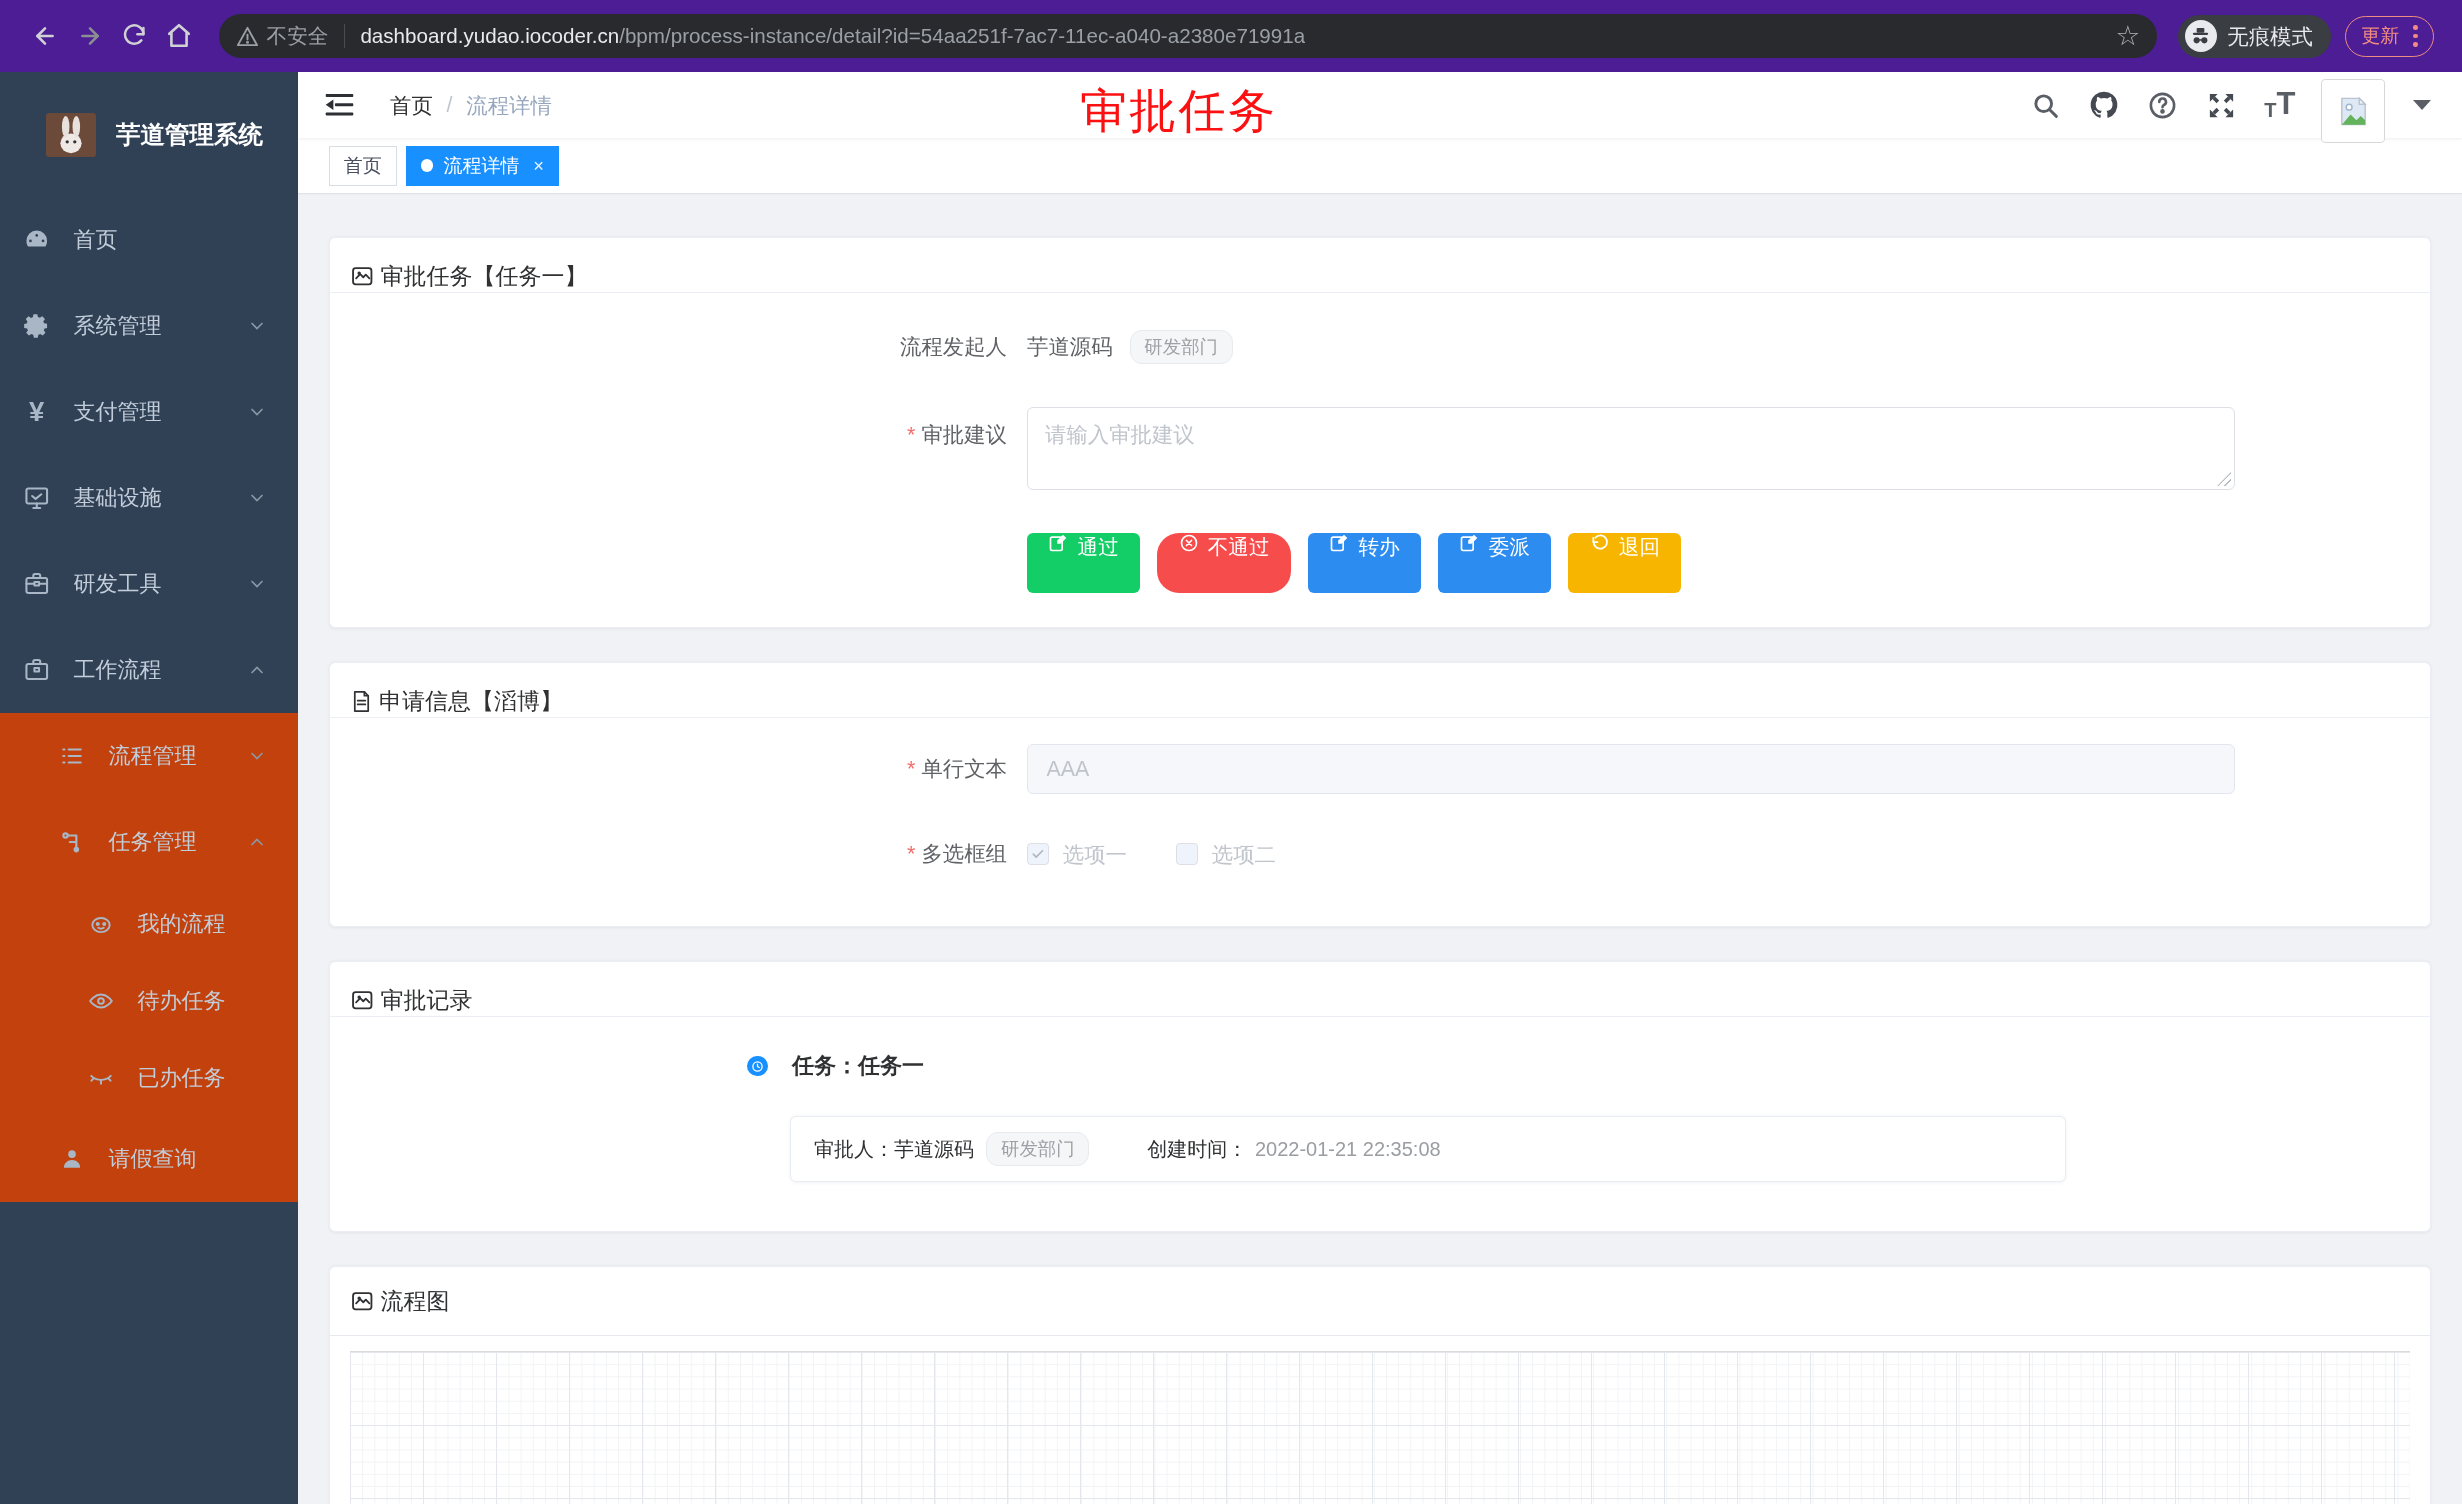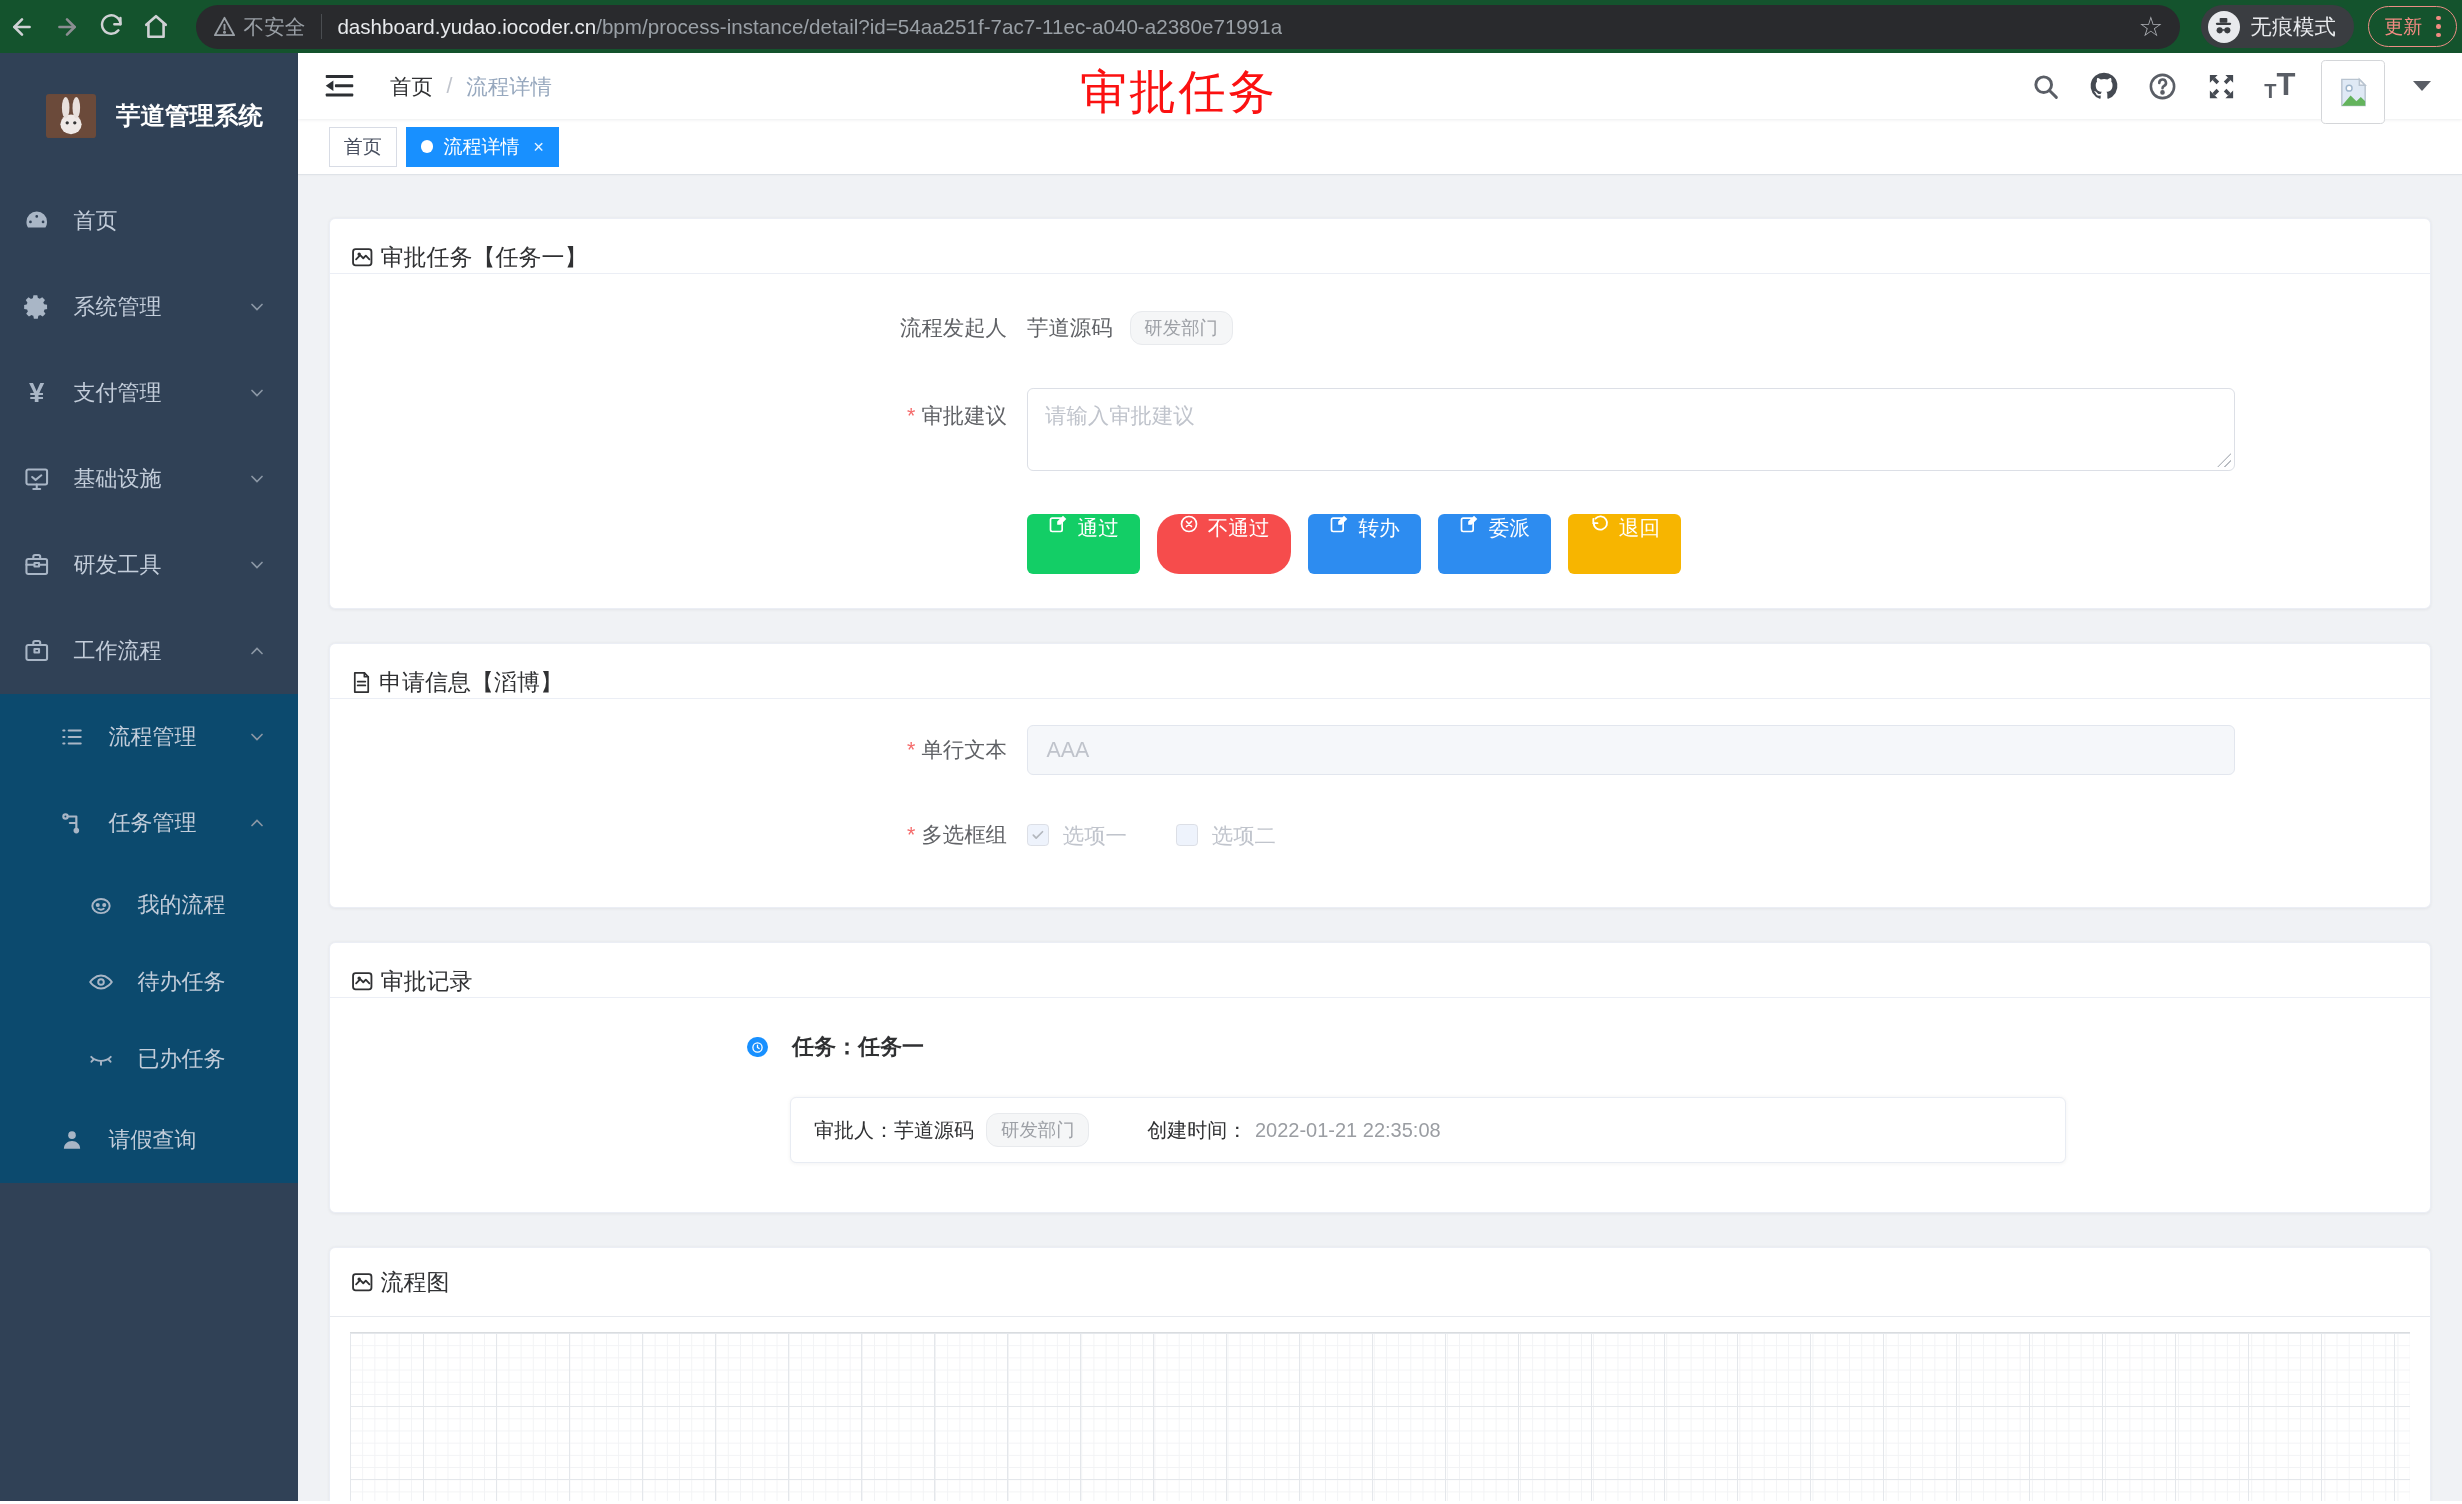--- a/index.html
+++ b/index.html
@@ -1,20 +1,20 @@
 <!DOCTYPE html>
 <html style="font-size:12.2px"><head>
 <meta charset="utf-8">
 <style>
   * { margin:0; padding:0; box-sizing:border-box; }
   html,body { width:2462px; height:1505px; overflow:hidden;
     font-family:"Liberation Sans","DejaVu Sans",sans-serif; }
 
   
-  .browser-bar { height:53px; background:#14532d; display:flex; align-items:center; padding:0 5px; }
+  .browser-bar { height:72px; background:#4c1d95; display:flex; align-items:center; padding:0 28px; }
   .bicon { width:34px; height:34px; display:flex; align-items:center; justify-content:center; margin-right:10.7px; cursor:pointer; }
   .omnibox { flex:1; height:44px; background:#292a2d; border-radius:22px; display:flex; align-items:center; padding:0 17px; margin:0 7.6px 0 12.2px; }
   .sec-chip { display:flex; align-items:center; gap:7.6px; color:#9aa0a6; font-size:20.6px; }
   .omni-sep { width:1.5px; height:24.5px; background:#4a4d51; margin:0 15.3px; }
   .url { font-size:20.6px; white-space:nowrap; overflow:hidden; }
   .url .domain { color:#e8eaed; }
   .url .path { color:#9aa0a6; }
   .star { margin-left:auto; color:#aeb1b6; font-size:27.5px; line-height:1; }
   .incog-badge { height:43px; background:#3a3d41; border-radius:21.4px; display:flex; align-items:center; gap:10.7px; padding:0 18.4px 0 6.1px; margin:0 13.8px; }
   .incog-circle { width:32px; height:32px; border-radius:50%; background:#e8eaed; display:flex; align-items:center; justify-content:center; }
@@ -28,21 +28,21 @@
   .app { display:flex; height:1448px; background:#f0f2f5; }
 
   
   .sidebar { width:298px; background:#304156; flex-shrink:0; color:#bfcbd9; position:relative; }
   .logo-row { height:125px; display:flex; align-items:center; padding-left:46px; }
   .logo-img { width:50px; height:44px; border-radius:3.1px; overflow:hidden; flex-shrink:0; }
   .logo-title { color:#fff; font-size:24.5px; font-weight:bold; margin-left:20px; white-space:nowrap;text-align:right; }
   .menu-item { height:86px; display:flex; align-items:center; cursor:pointer; position:relative; }
   .menu-item .mi-icon { width:27.5px; height:27.5px; margin-left:23px; flex-shrink:0; display:flex; align-items:center; justify-content:center; }
   .menu-item .mi-label { font-size:22px; margin-left:23px; color:#c3cdda; }
-  .submenu { background:#0c4a6e; }
+  .submenu { background:#c2410c; }
   .menu-item.l2 .mi-icon { margin-left:58px; }
   .menu-item.l2 { height:86px; }
   .menu-item.l3 { height:77px; }
   .menu-item.l3 .mi-icon { margin-left:87px; }
   .chev { position:absolute; right:31px; }
   .yen { font-size:27.5px; color:#a9b6c6; font-weight:bold; }
   .yen::before { content:"¥"; }
 
   
   .main { flex:1; display:flex; flex-direction:column; min-width:0; }

